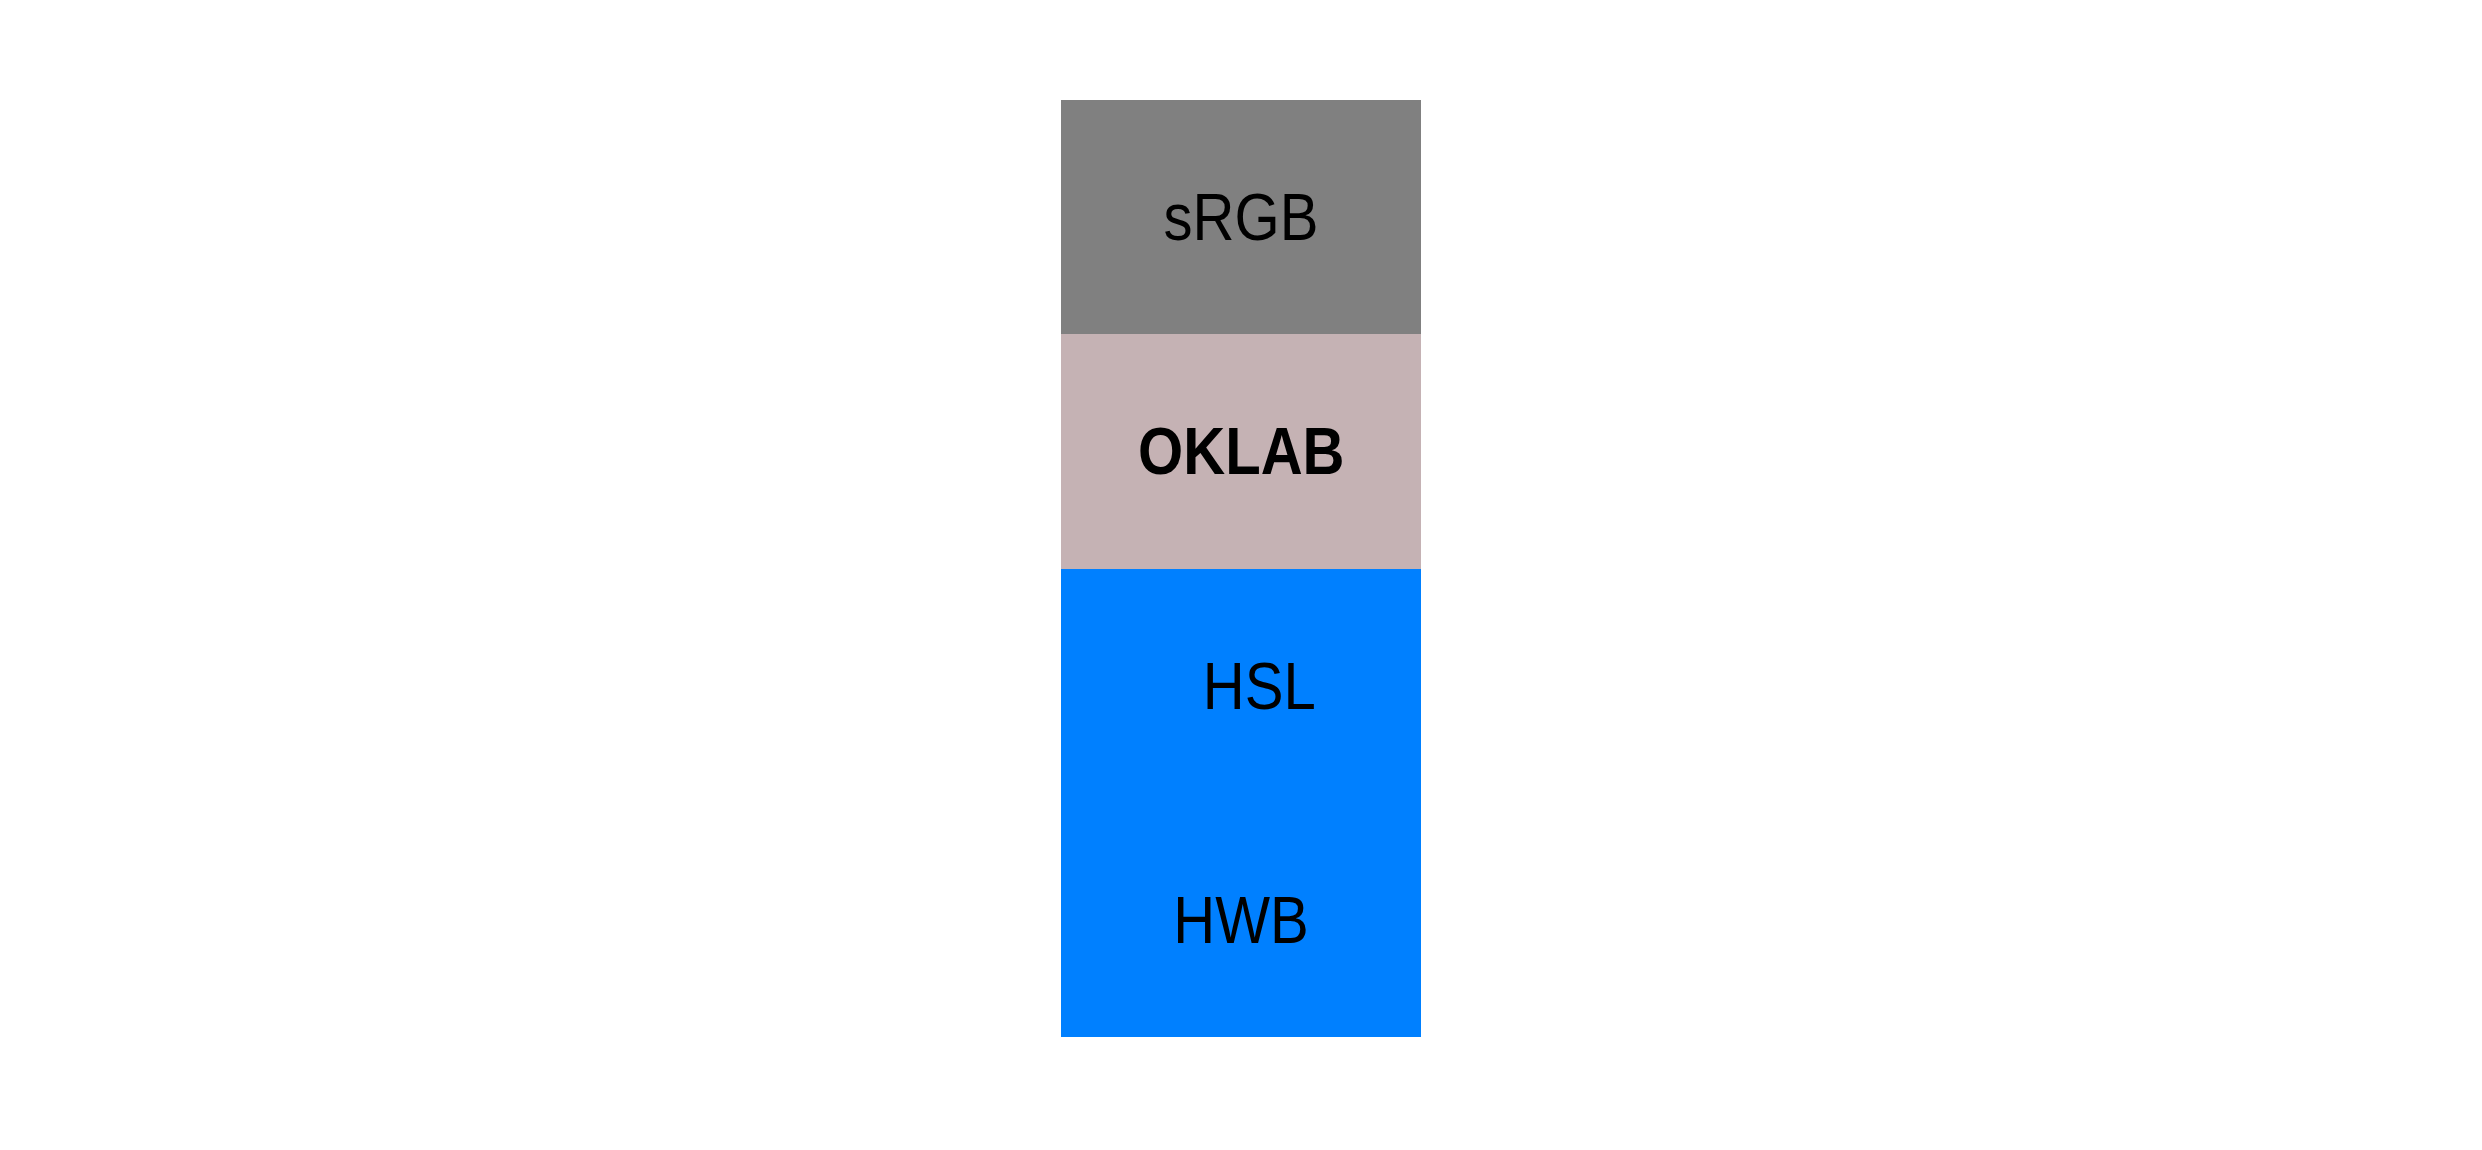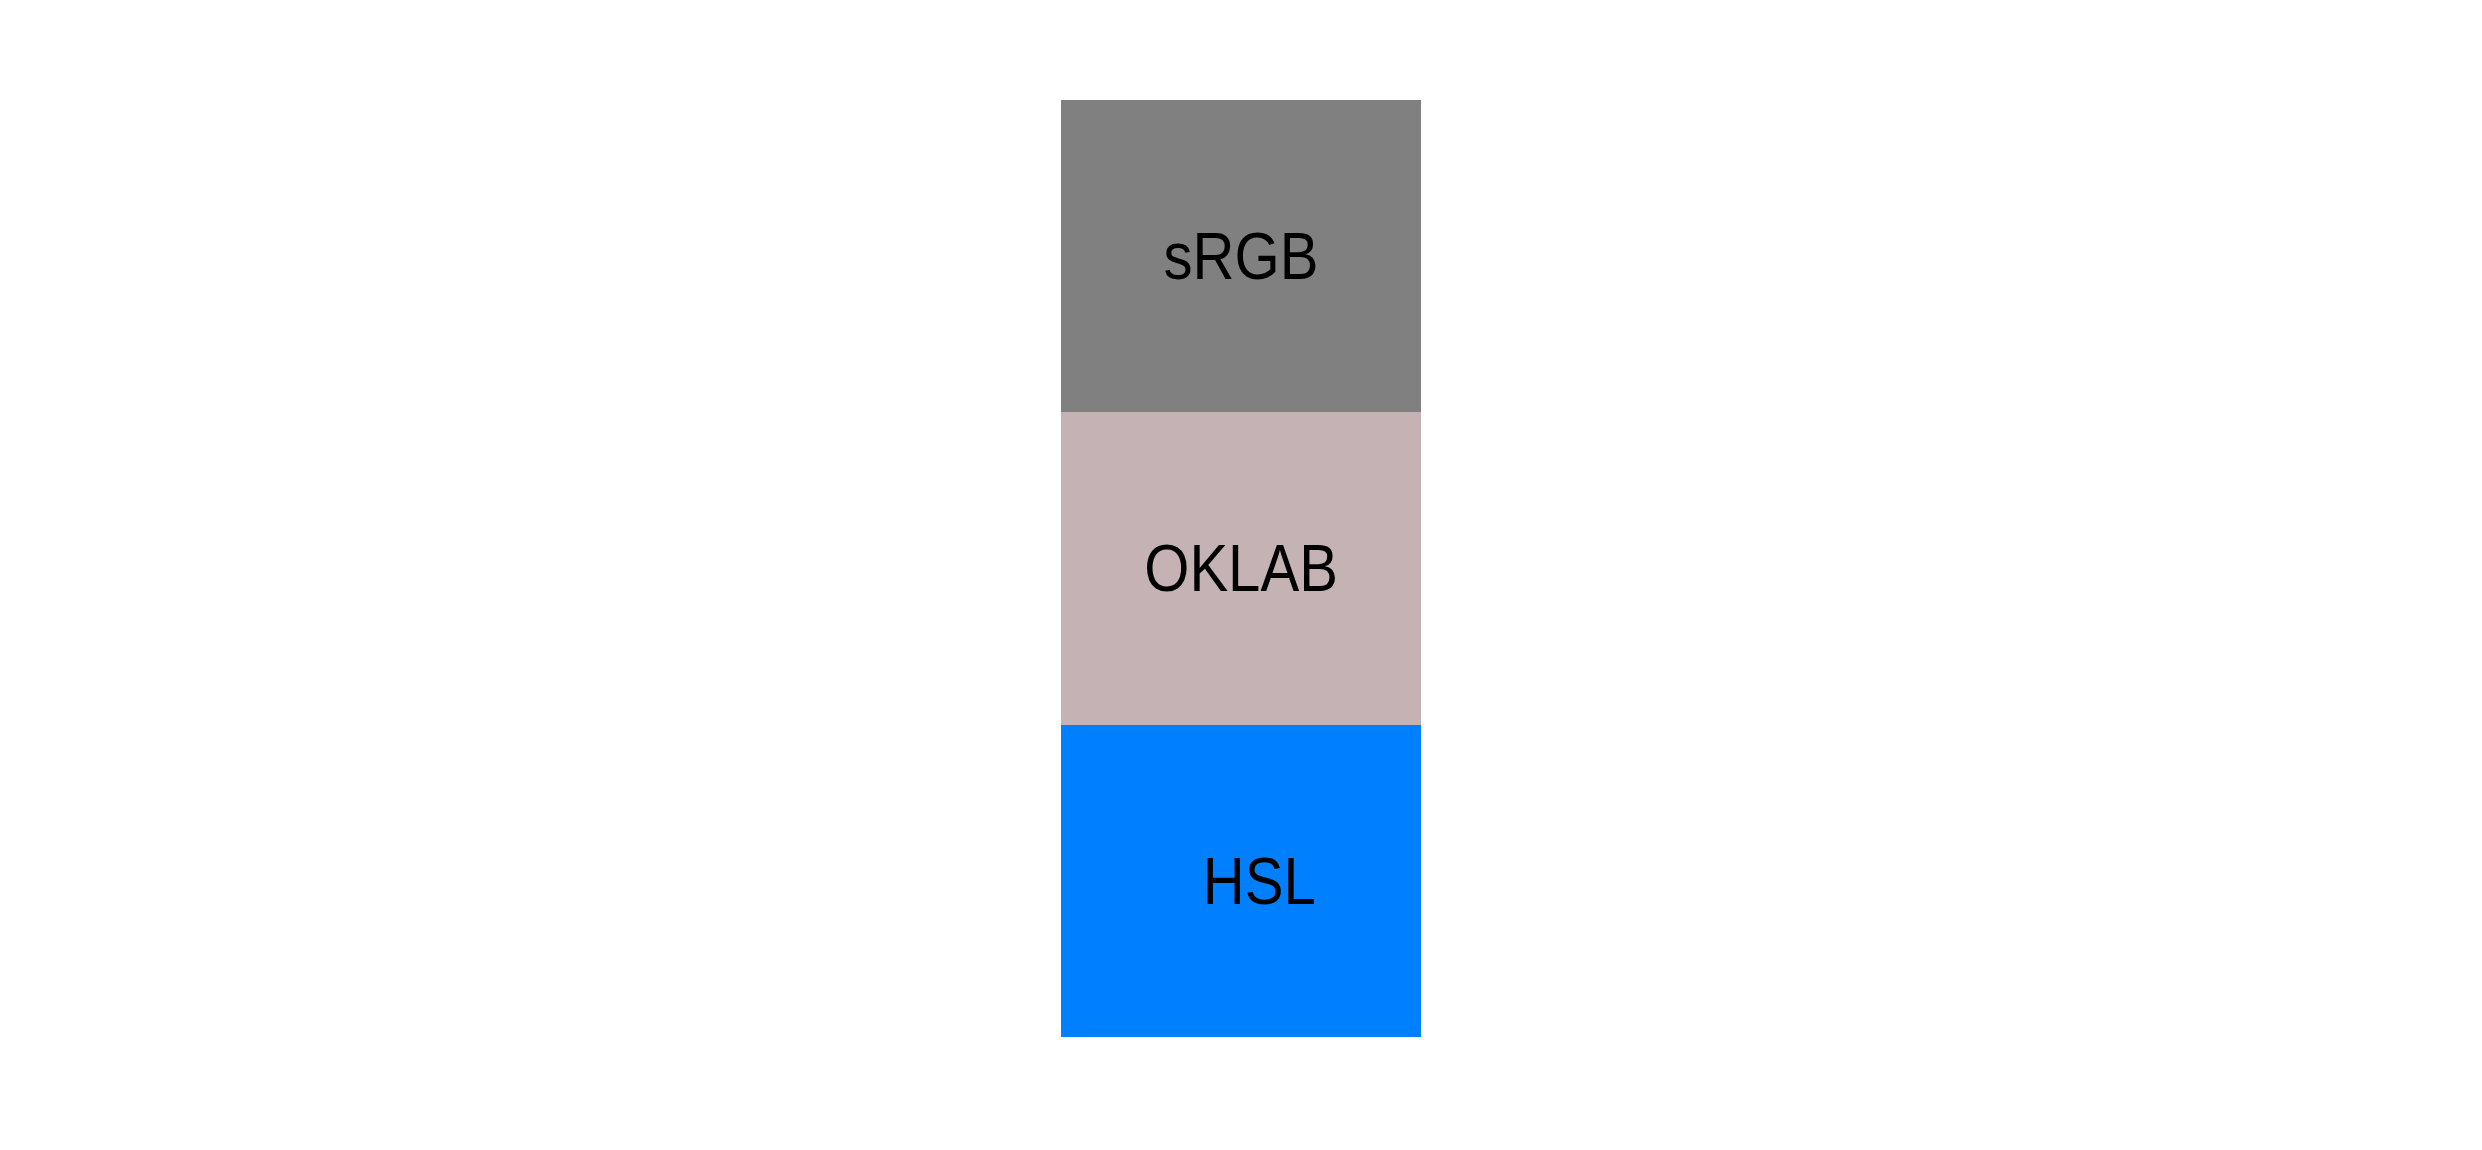--- a/index.html
+++ b/index.html
@@ -44,23 +44,26 @@
 </head>
 <body style="background: rgb(255, 255, 255);">
 
 <div class="stage">
   <div class="swatch-stack">
 
     <div class="swatch" style="background: rgb(128, 128, 128);">
       <span class="swatch-label" style="color: rgb(0, 0, 0);">sRGB</span>
     </div>
 
-    <div class="swatch" style="background: rgb(197, 178, 180);">
+    <div class="swatch" style="background: rgb(197, 178, 180); font-weight: bold;">
       <span class="swatch-label" style="color: rgb(0, 0, 0);">OKLAB</span>
     </div>
 
     <div class="swatch" style="background: rgb(0, 128, 255); padding-left: 36px;">
       <span class="swatch-label" style="color: rgb(0, 0, 0);">HSL</span>
     </div>
 
+    <div class="swatch" style="background: rgb(0, 128, 255);">
+      <span class="swatch-label" style="color: rgb(0, 0, 0);">HWB</span>
+    </div>
 
   </div>
 </div>
 
 </body></html>

